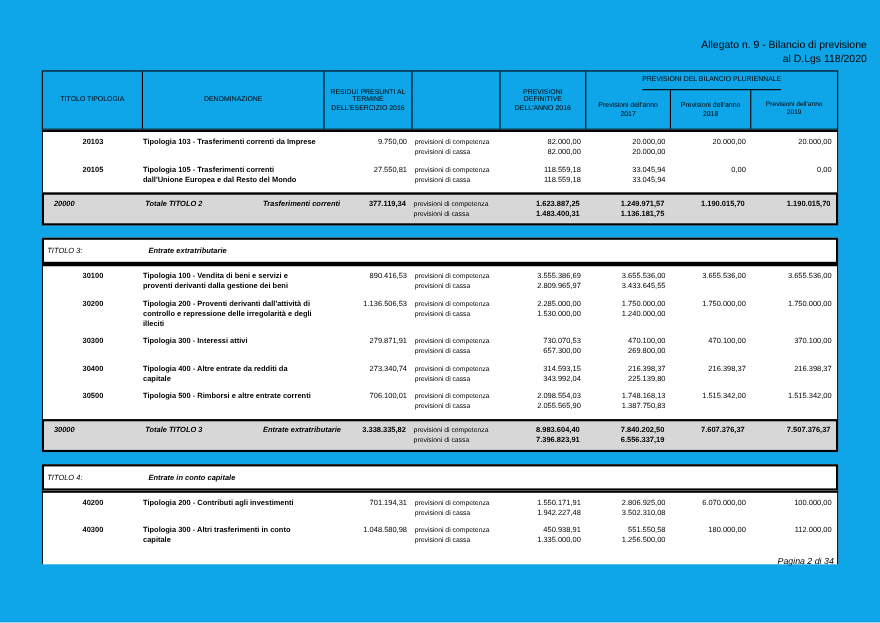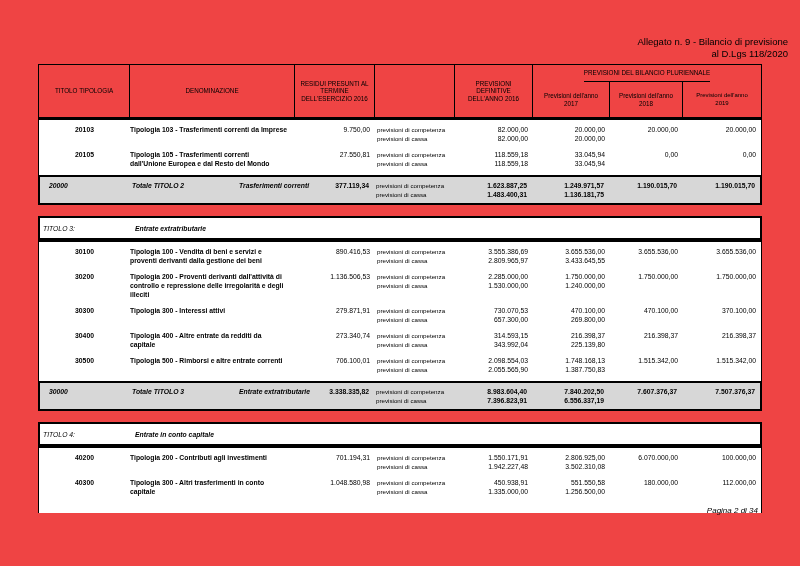--- a/index.html
+++ b/index.html
@@ -1,17 +1,17 @@
 <!DOCTYPE html>
 <html><head>
 <meta charset="utf-8">
 <style>
   html,body{margin:0;padding:0;background:#fff;}
   body{width:800px;height:566px;font-family:"Liberation Sans",sans-serif;color:#000;}
-  .doc{position:relative;width:800px;height:566px;background:#ef4444;overflow:hidden;}
+  .doc{position:relative;width:800px;height:566px;background:#0ea5e9;overflow:hidden;}
 
   .doc-title{position:absolute;top:36px;right:12px;text-align:right;font-size:9.5px;line-height:11.5px;}
 
   .tablewrap{position:absolute;left:38px;top:64px;width:724px;}
 
   
   .thead{display:grid;grid-template-columns:91px 165px 80px 80px 78px 228px;height:54px;border:1px solid #000;box-sizing:border-box;font-size:6.3px;line-height:7.5px;}
   .th{border-right:1px solid #000;display:flex;align-items:center;justify-content:center;text-align:center;padding:1px;}
   .th span{display:block;max-width:70px;}
   .th-plur{display:flex;flex-direction:column;padding:0;border-right:none;}

